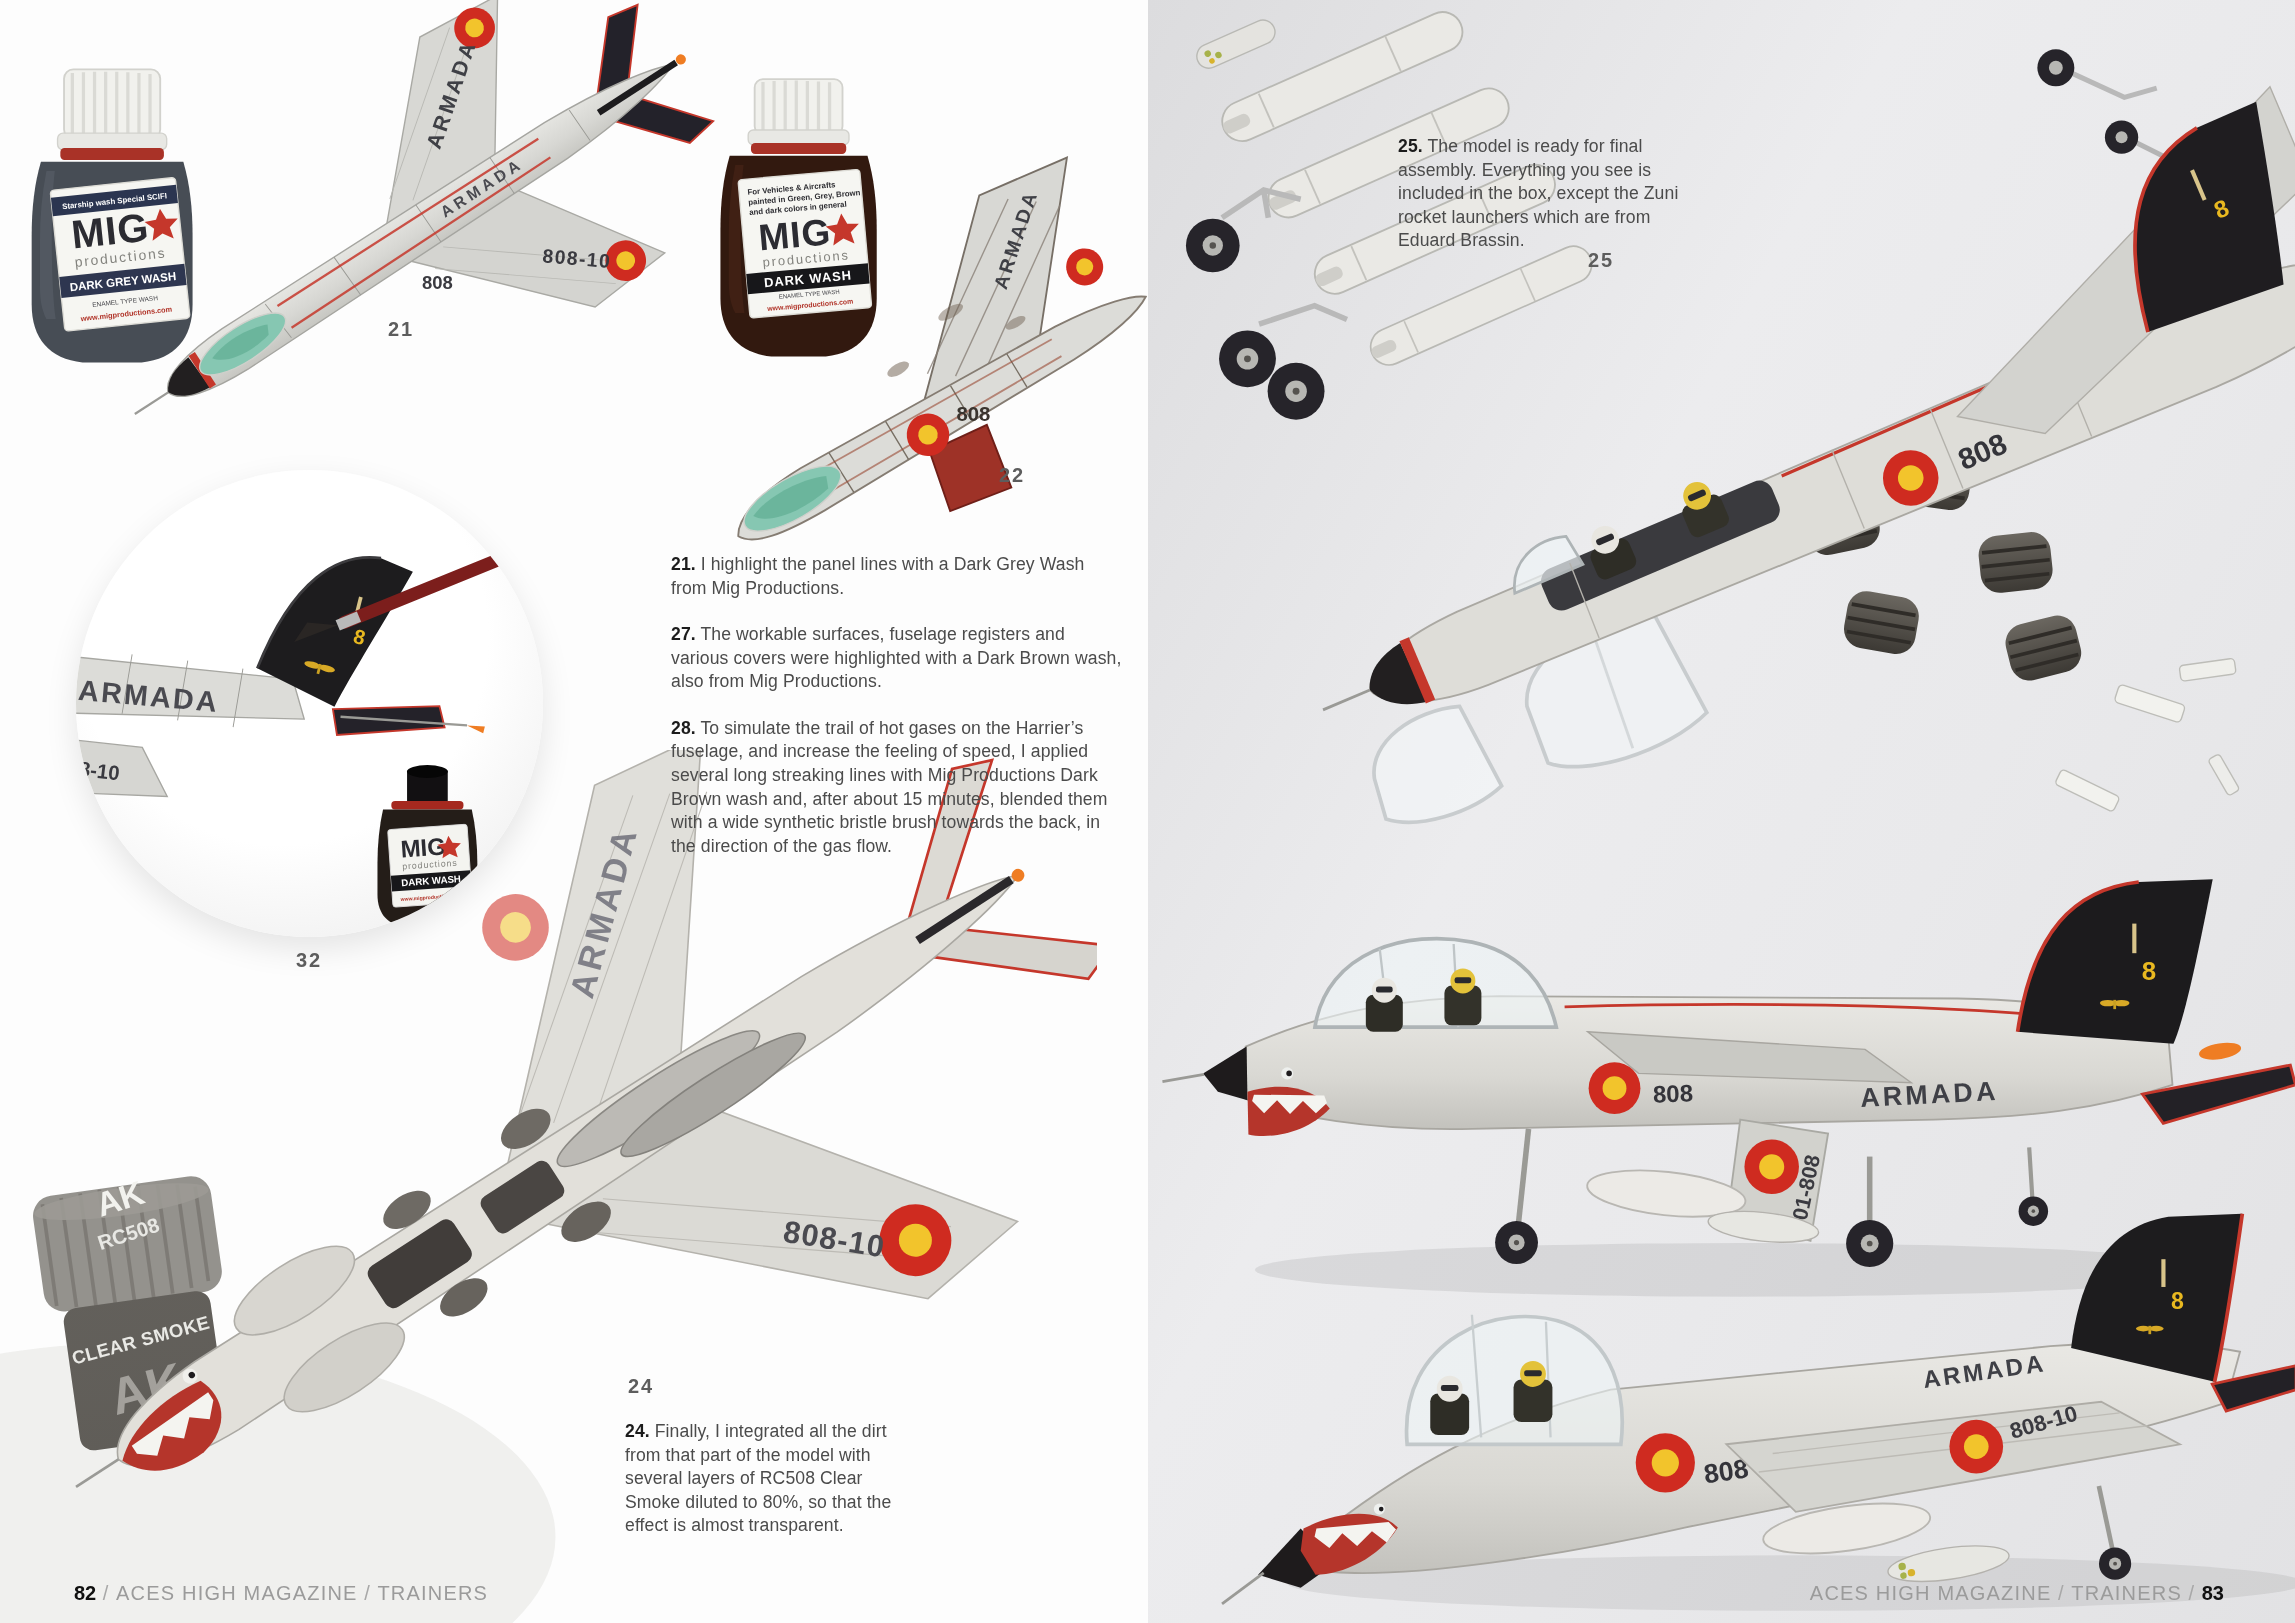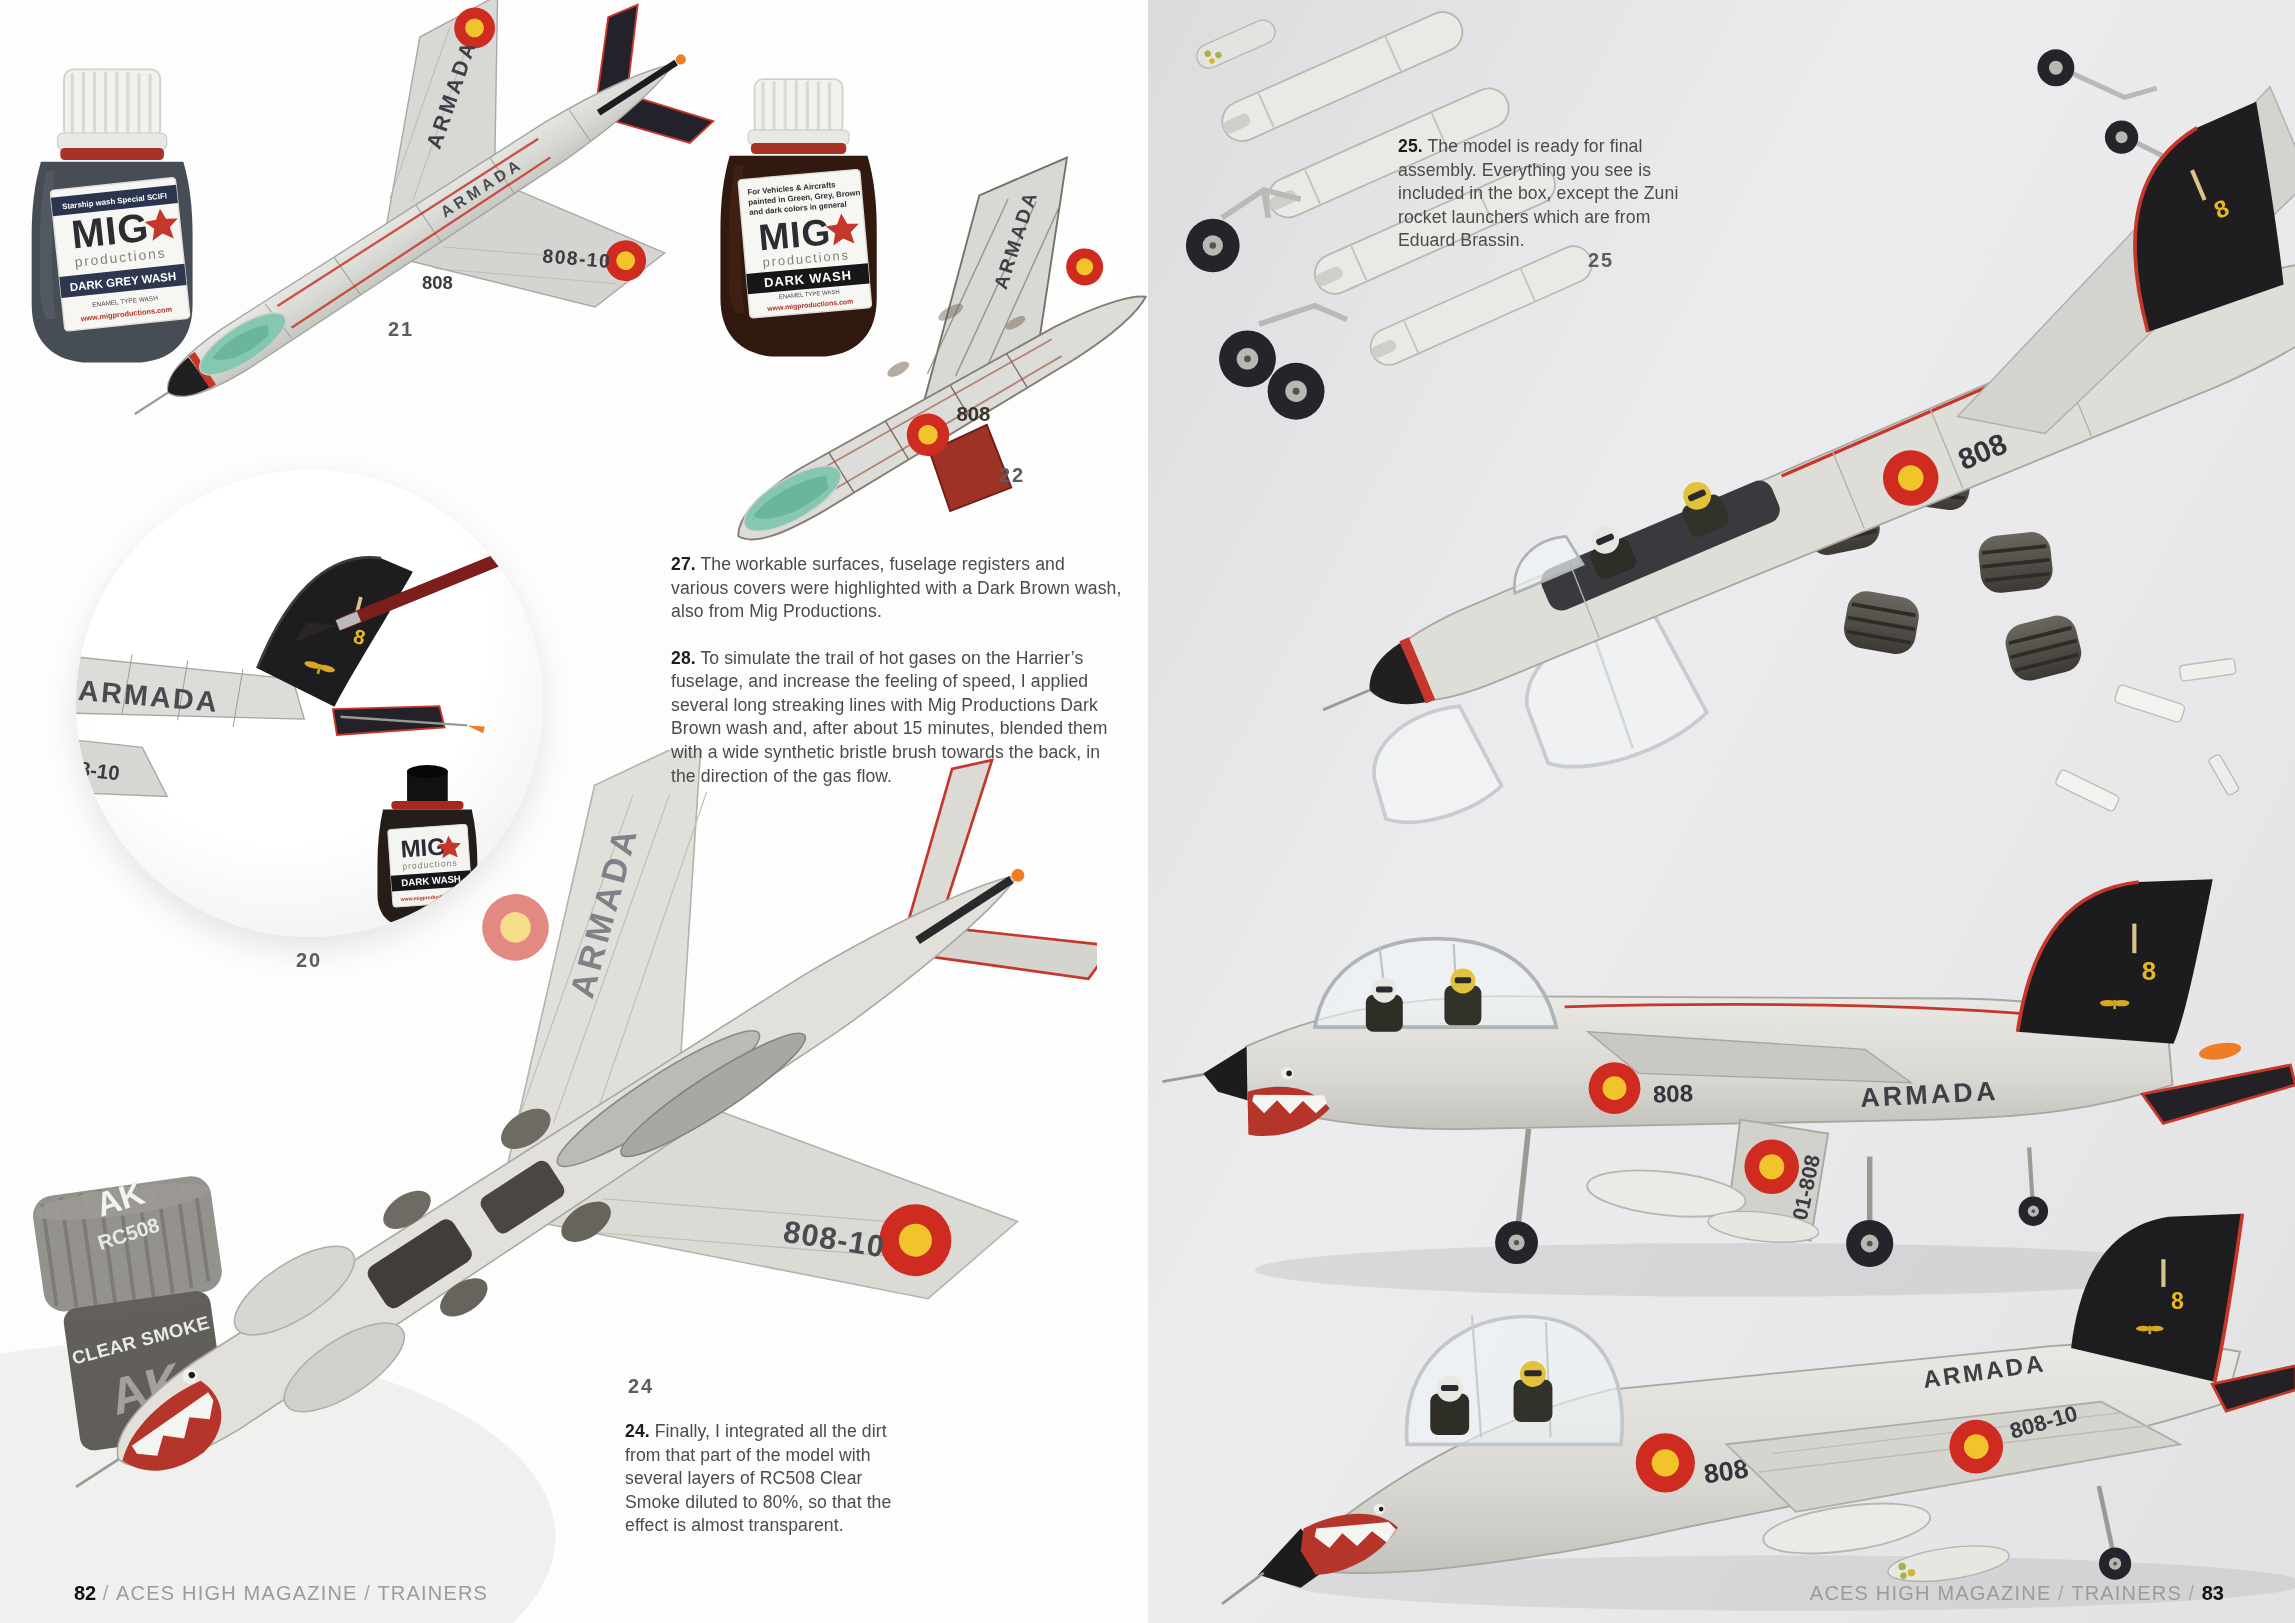--- a/index.html
+++ b/index.html
@@ -271,24 +271,25 @@
         <path d="M-975,10 L-945,34 L-915,8 L-885,34 L-855,6 L-825,30 L-800,4 L-800,-14 L-975,-8 Z" fill="#f4f4f0"></path>
         <circle cx="-812" cy="-58" r="14" fill="#f0f0ec"></circle>
           <circle cx="-808" cy="-58" r="6" fill="#1e1c1e"></circle>
       </g>
       <line x1="-1105" y1="0" x2="-1010" y2="0" stroke="#9a9a96" stroke-width="5"></line>
     </g>
   </svg>
 
   <div class="plabel" style="left:388px;top:318px">21</div>
   <div class="plabel" style="left:999px;top:464px">22</div>
-  <div class="plabel" style="left:296px;top:949px">20</div>
+  <div class="plabel" style="left:296px;top:949px">32</div>
   <div class="plabel" style="left:628px;top:1375px">24</div>
 
   <div class="caption" style="left:671px;top:553px;width:451px">
+    <p><span class="cnum">21.</span><span> I highlight the panel lines with a Dark Grey Wash from Mig Productions.</span></p>
     <p><span class="cnum">27.</span><span> The workable surfaces, fuselage registers and various covers were highlighted with a Dark Brown wash, also from Mig Productions.</span></p>
     <p><span class="cnum">28.</span><span> To simulate the trail of hot gases on the Harrier’s fuselage, and increase the feeling of speed, I applied several long streaking lines with Mig Productions Dark Brown wash and, after about 15 minutes, blended them with a wide synthetic bristle brush towards the back, in the direction of the gas flow.</span></p>
   </div>
 
   <div class="caption" style="left:625px;top:1420px;width:278px">
     <p><span class="cnum">24.</span><span> Finally, I integrated all the dirt from that part of the model with several layers of RC508 Clear Smoke diluted to 80%, so that the effect is almost transparent.</span></p>
   </div>
 
   <div class="footer" id="footer-left">
     <span class="pg">82</span><span class="sep">/</span><span>ACES HIGH MAGAZINE</span><span class="sep">/</span><span>TRAINERS</span>

